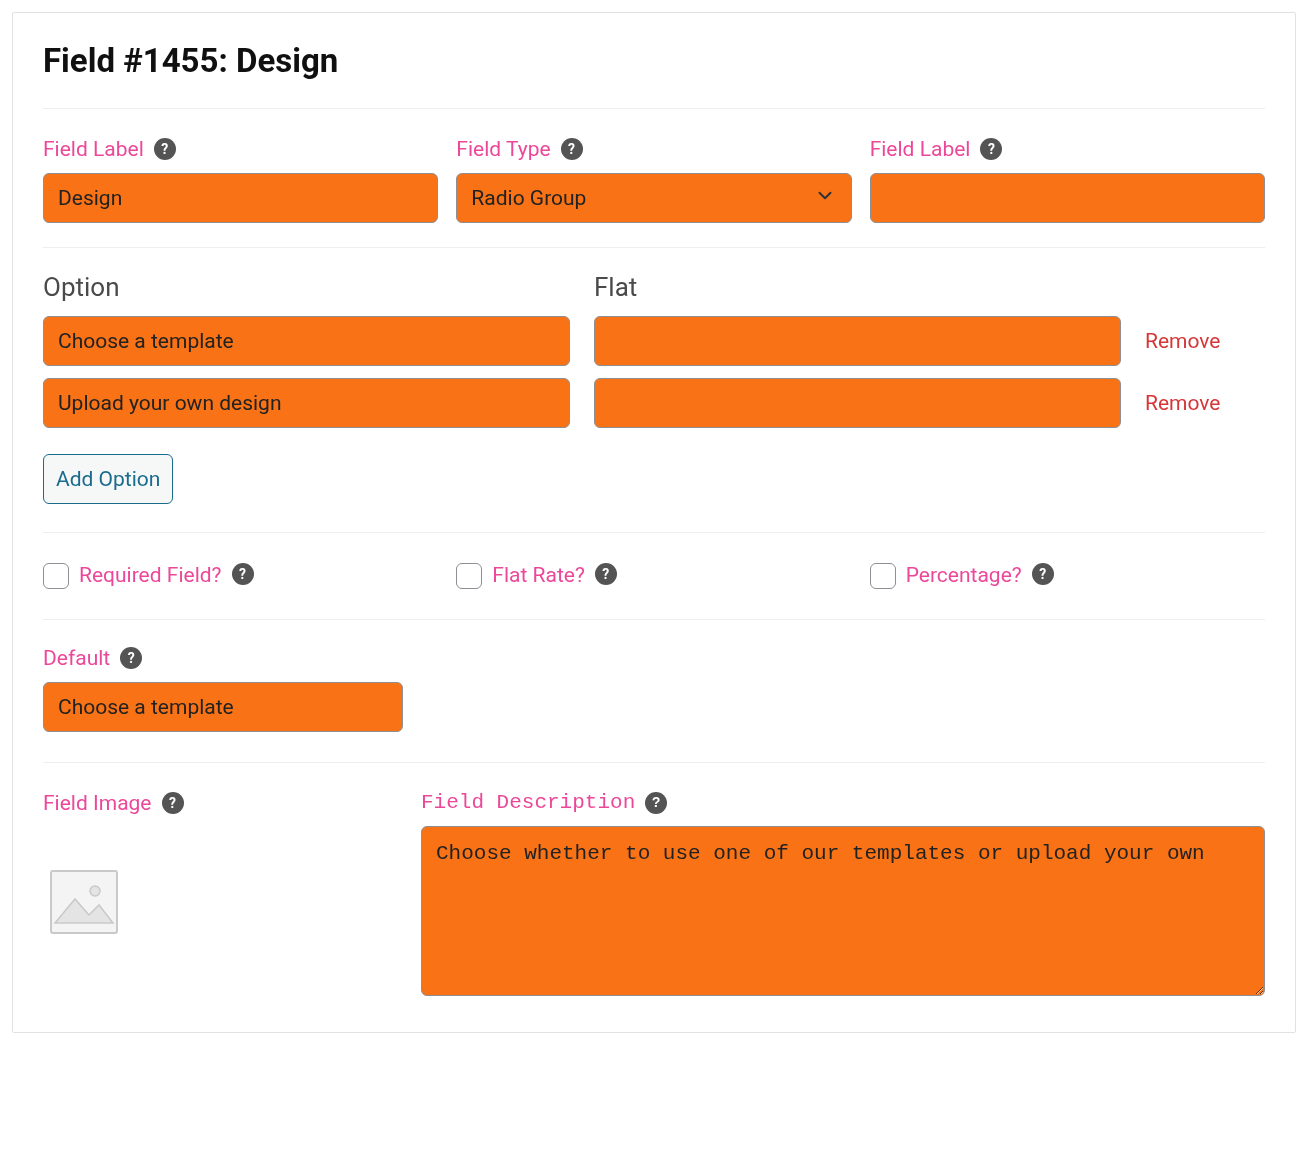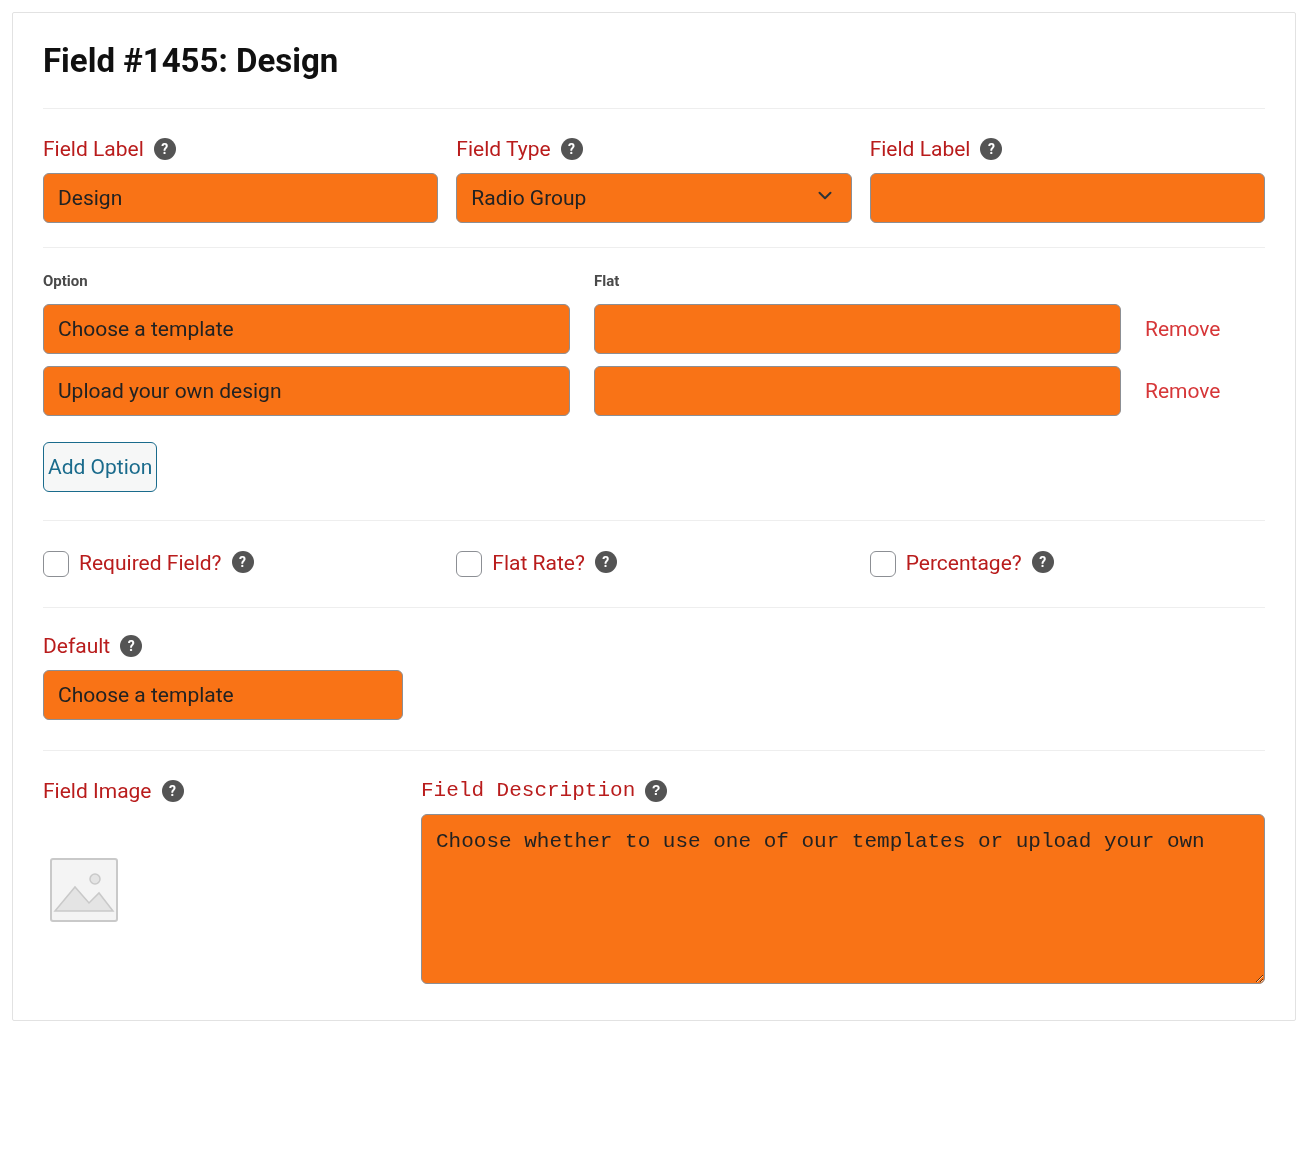--- a/index.html
+++ b/index.html
@@ -32,21 +32,21 @@
   }
   .col { flex: 1 1 0; }
   .label-line {
     display: flex;
     align-items: center;
     gap: 10px;
     color: #4a4a4a;
     margin-bottom: 12px;
   }
   .label-text {
-    color: #b91c1c;
+    color: #ec4899;
   }
   .help-icon {
     display: inline-flex;
     align-items: center;
     justify-content: center;
     width: 22px;
     height: 22px;
     border-radius: 50%;
     background: #545454;
     color: #fff;
@@ -86,37 +86,36 @@
   }
   .options-grid {
     display: grid;
     grid-template-columns: 1fr 1fr 120px;
     column-gap: 24px;
     row-gap: 12px;
     align-items: center;
   }
   .options-grid .col-head {
     color: #4a4a4a;
-    font-size: 15px;
+    font-size: 26px;
     margin-bottom: 2px;
-    font-weight: bold;
   }
   .remove-link {
     color: #d63638;
     cursor: pointer;
     text-align: left;
   }
   .add-option-btn {
     margin-top: 26px;
     display: inline-block;
     color: #1a6b8c;
     background: #f6f7f7;
     border: 1px solid #1a6b8c;
     border-radius: 6px;
-    padding: 12px 4px;
+    padding: 12px 12px;
     font: inherit;
     cursor: pointer;
   }
   
   .check-row {
     display: flex;
     gap: 18px;
     border-top: 1px solid #eeeeee;
     padding: 30px 0 30px;
   }

